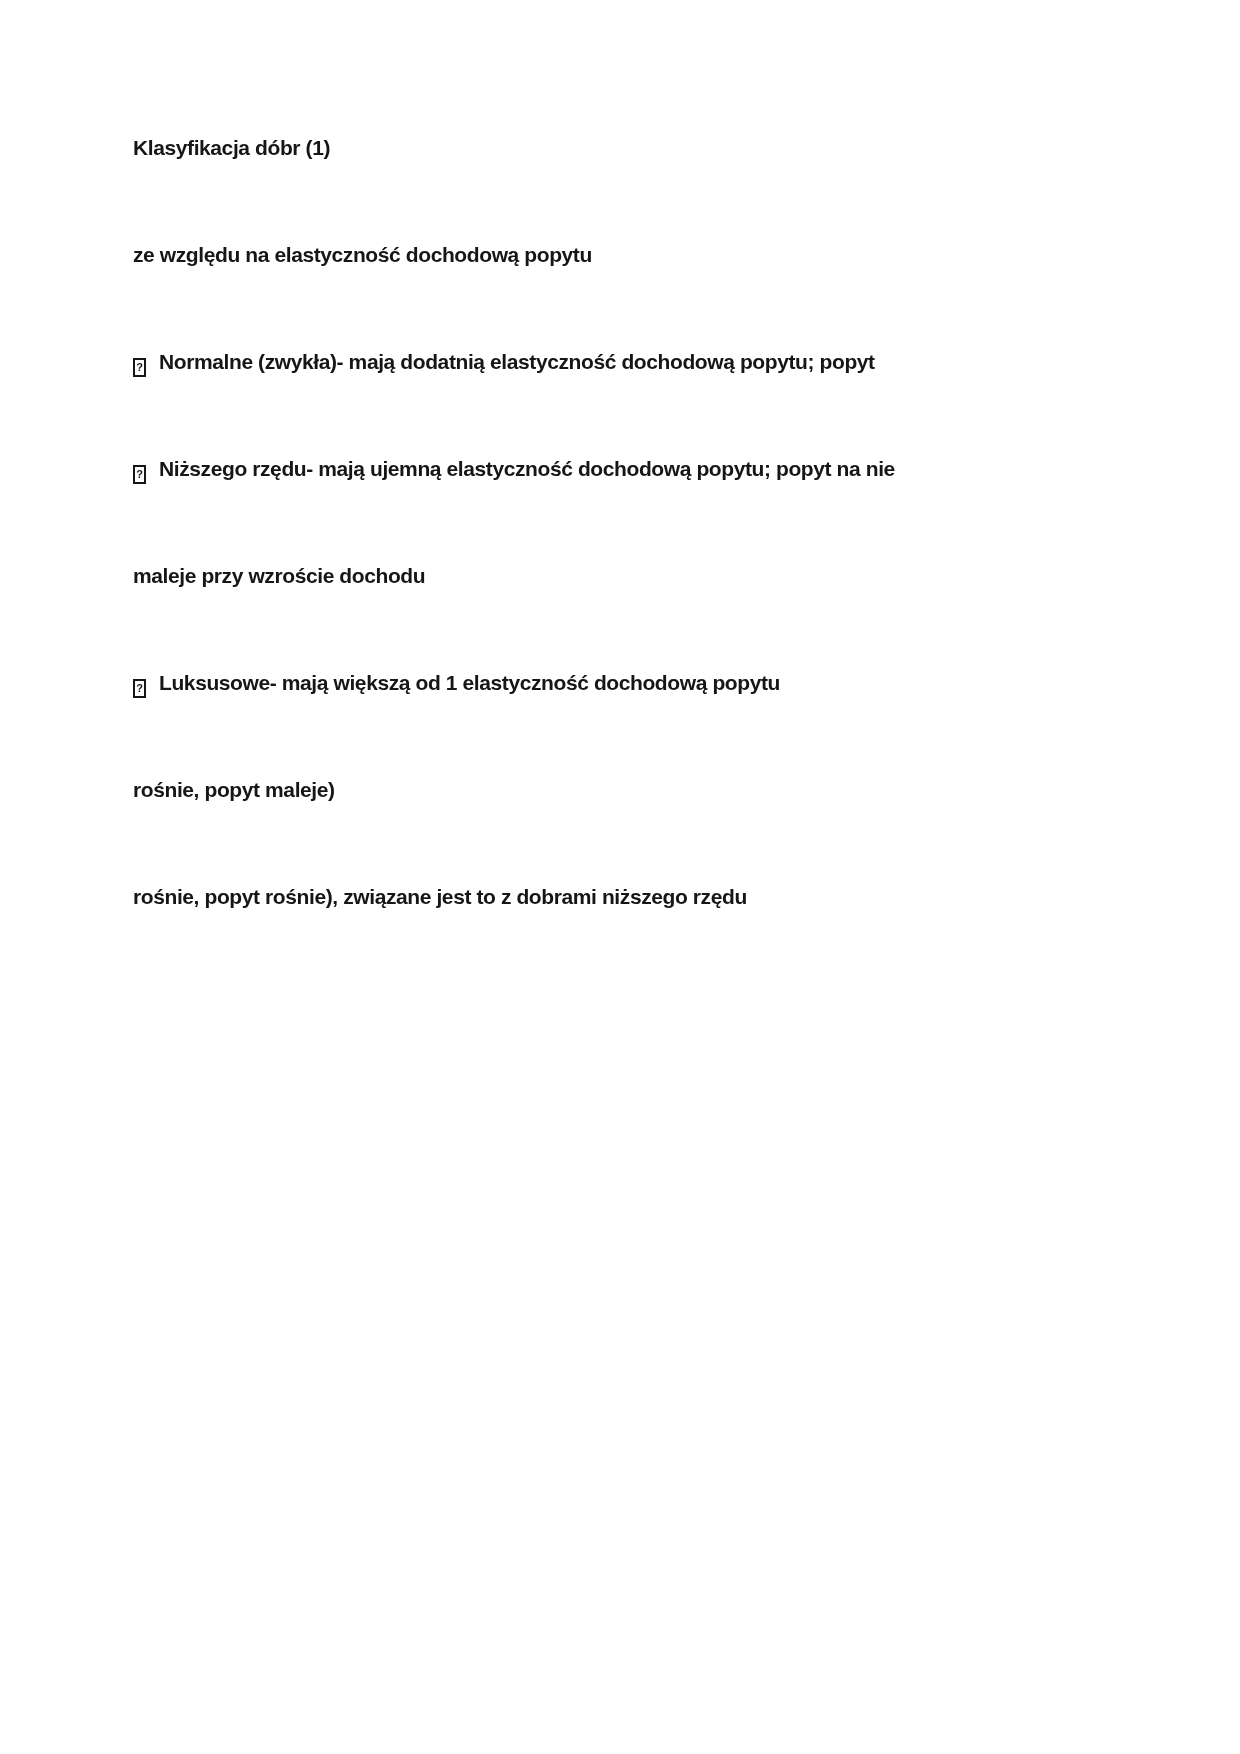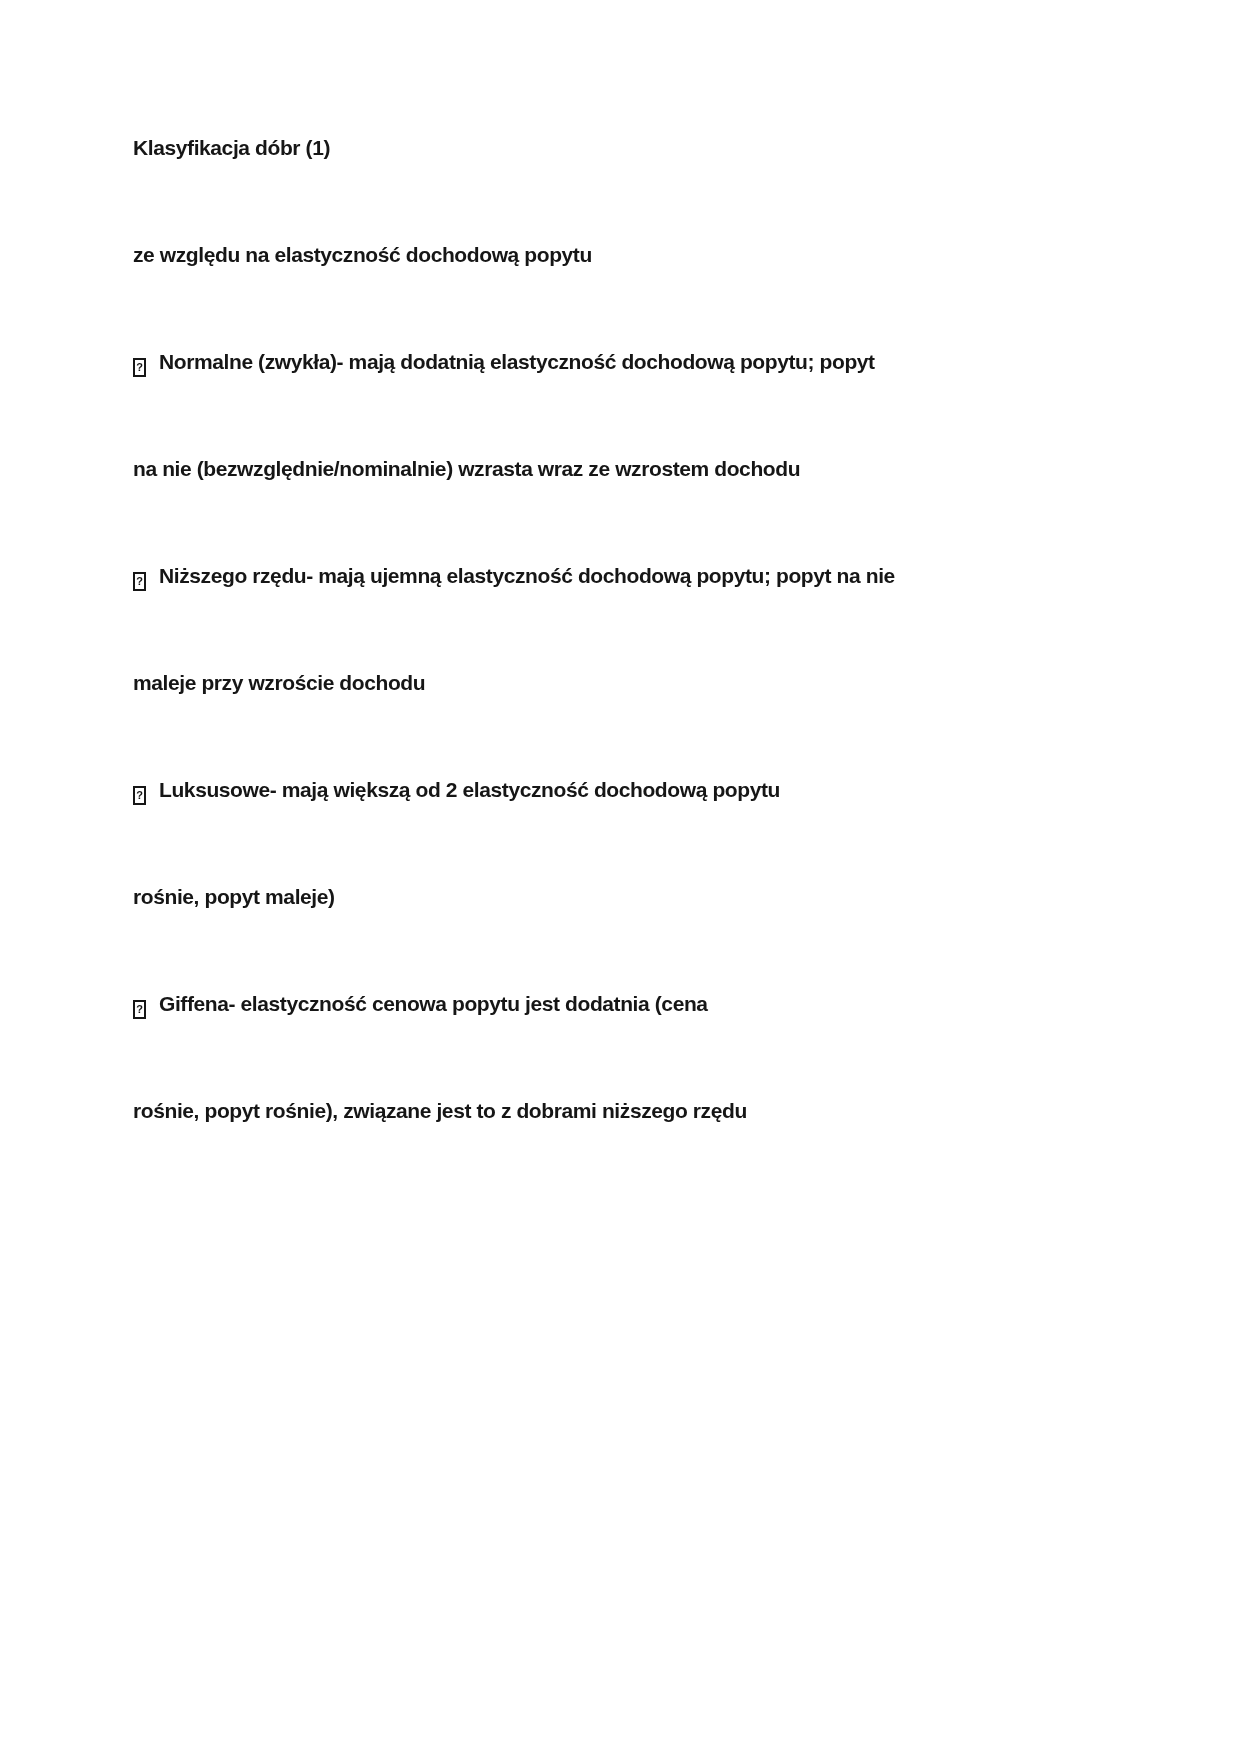--- a/index.html
+++ b/index.html
@@ -54,21 +54,19 @@
   }
 </style>
 </head>
 <body>
 
 <div class="page">
   <div class="content">
       <div class="line"><span>Klasyfikacja dóbr (1)</span></div>
       <div class="line"><span>ze względu na elastyczność dochodową popytu</span></div>
       <div class="line"><span class="bullet gap-tab">?</span><span>Normalne (zwykła)- mają dodatnią elastyczność dochodową popytu; popyt</span></div>
-      <div class="line"><span>na nie (bezwzględnie/nominalnie) wzrasta wraz ze wzrostem dochodu</span></div>
       <div class="line"><span class="bullet gap-tab">?</span><span>Niższego rzędu- mają ujemną elastyczność dochodową popytu; popyt na nie</span></div>
       <div class="line"><span>maleje przy wzroście dochodu</span></div>
-      <div class="line"><span class="bullet gap-tab">?</span><span>Luksusowe- mają większą od 2 elastyczność dochodową popytu</span></div>
+      <div class="line"><span class="bullet gap-tab">?</span><span>Luksusowe- mają większą od 1 elastyczność dochodową popytu</span></div>
       <div class="line"><span>rośnie, popyt maleje)</span></div>
-      <div class="line"><span class="bullet gap-tab">?</span><span>Giffena- elastyczność cenowa popytu jest dodatnia (cena</span></div>
       <div class="line"><span>rośnie, popyt rośnie), związane jest to z dobrami niższego rzędu</span></div>
     </div>
 </div>
 
 </body></html>

